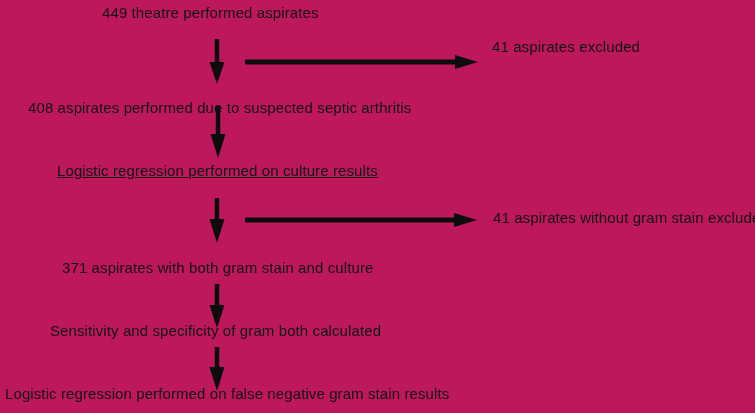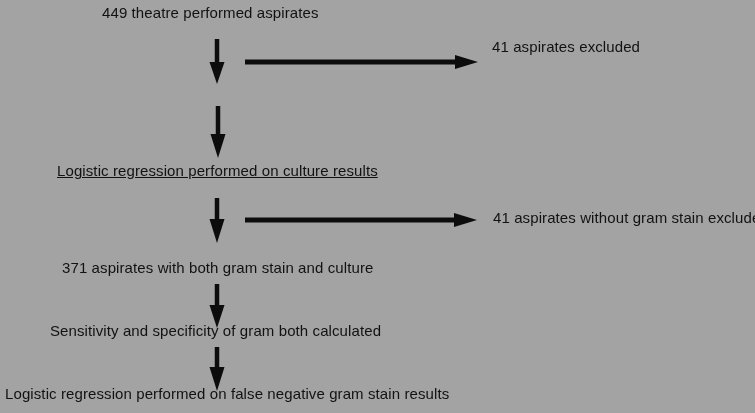--- a/index.html
+++ b/index.html
@@ -4,21 +4,21 @@
 <style>
   html, body {
     margin: 0;
     padding: 0;
     background: #ffffff;
   }
   .canvas {
     position: relative;
     width: 755px;
     height: 413px;
-    background: #a3a3a3;
+    background: #be185d;
     font-family: "Liberation Sans", sans-serif;
     overflow: hidden;
   }
   .label {
     position: absolute;
     white-space: nowrap;
     font-size: 15px;
     line-height: 18px;
     color: #121212;
     letter-spacing: 0.1px;
@@ -57,20 +57,21 @@
 
       <line x1="217" y1="347" x2="217" y2="369" stroke-width="4.5"></line>
       <polygon points="209.5,367 224.5,367 217,391" stroke="none"></polygon>
     </g>
   </svg>
 
   <span class="label" style="left:102px; top:4px;">449 theatre performed aspirates</span>
 
   <span class="label" style="left:492px; top:38px;">41 aspirates excluded</span>
 
+  <span class="label" style="left:28px; top:99px;">408 aspirates performed due to suspected septic arthritis</span>
 
   <span class="label" style="left:57px; top:162px;text-decoration:underline;">Logistic regression performed on culture results</span>
 
   <span class="label" style="left:493px; top:209px;">41 aspirates without gram stain excluded</span>
 
   <span class="label" style="left:62px; top:259px;text-align:center;">371 aspirates with both gram stain and culture</span>
 
   <span class="label" style="left:50px; top:322px;">Sensitivity and specificity of gram both calculated</span>
 
   <span class="label" style="left:5px; top:385px;">Logistic regression performed on false negative gram stain results</span>

